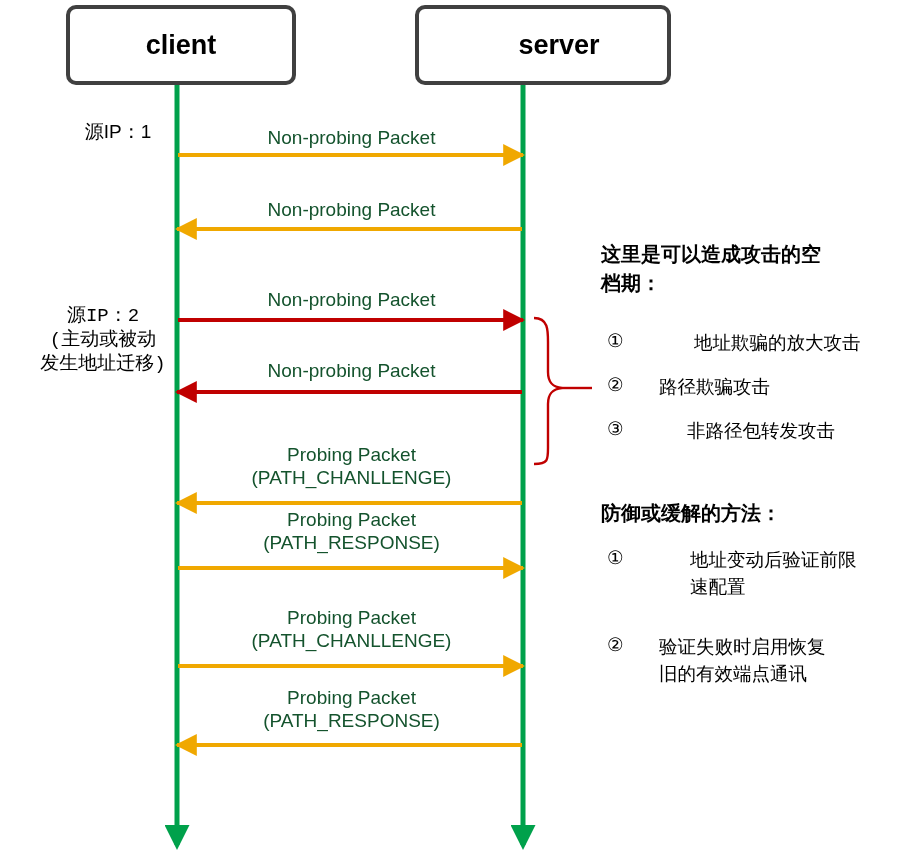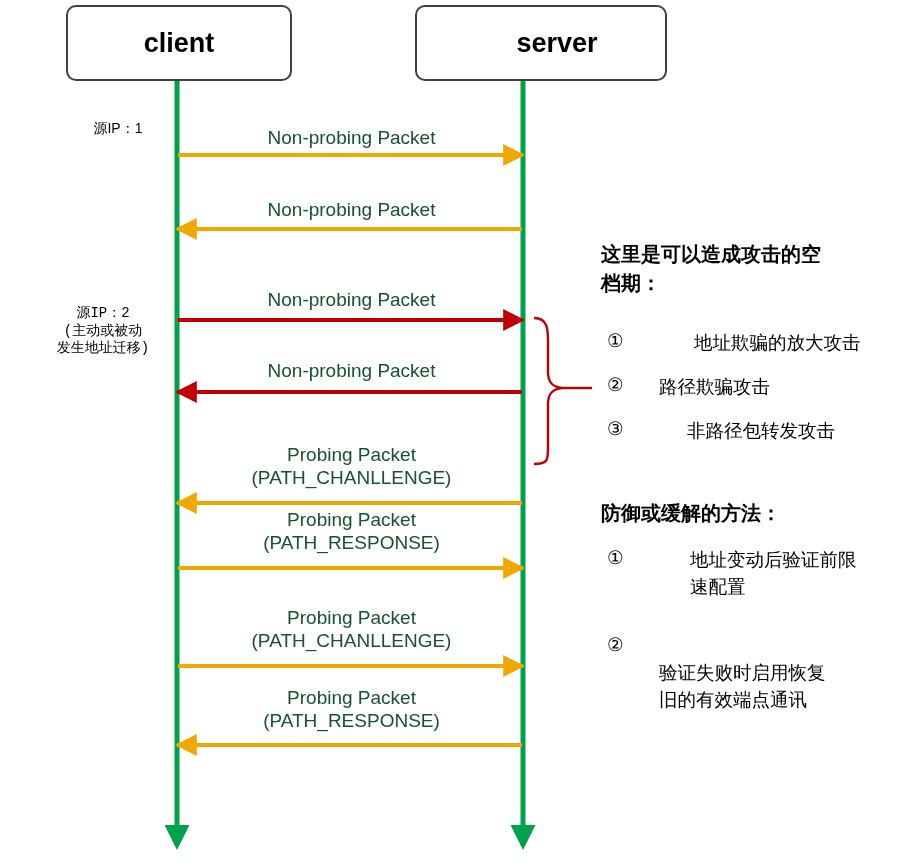--- a/index.html
+++ b/index.html
@@ -16,21 +16,21 @@
   }
   #diagram {
     position: absolute;
     left: 0;
     top: 0;
     width: 906px;
     height: 864px;
   }
   .lifeline-box {
     position: absolute;
-    border: 2px solid #404040;
+    border: 4px solid #404040;
     border-radius: 10px;
     background: #ffffff;
     display: flex;
     align-items: center;
     justify-content: center;
     font-weight: bold;
     font-size: 27px;
     color: #000000;
   }
   #client-box { left: 66px; top: 5px; width: 222px; height: 72px; }
@@ -40,21 +40,21 @@
     position: absolute;
     text-align: center;
     font-size: 19px;
     color: #14532d;
     line-height: 1.2;
     white-space: pre-line;
   }
   .side-label {
     position: absolute;
     text-align: center;
-    font-size: 14px;
+    font-size: 19px;
     color: #000000;
     line-height: 1.25;
     white-space: pre-line;
   }
   .notes-title {
     position: absolute;
     font-weight: bold;
     font-size: 20px;
     color: #000000;
     line-height: 1.45;
@@ -149,14 +149,14 @@
 <div class="note-num" style="left:607px; top:418px;">③</div>
 <div class="note-text" style="left:659px; top:418px; width:240px;margin-left:28px;">非路径包转发攻击</div>
 
 <div class="notes-title" style="left:601px; top:499px; width:290px;">防御或缓解的方法：</div>
 
 <div class="note-num" style="left:607px; top:547px;">①</div>
 <div class="note-text" style="left:661px; top:547px; width:235px;margin-left:29px;">地址变动后验证前限
 速配置</div>
 
 <div class="note-num" style="left:607px; top:634px;">②</div>
-<div class="note-text" style="left:659px; top:660px; width:235px;font-family:Liberation Serif, serif;">验证失败时启用恢复
+<div class="note-text" style="left:659px; top:634px; width:235px;font-family:Liberation Serif, serif;">验证失败时启用恢复
 旧的有效端点通讯</div>
 
 </body></html>

